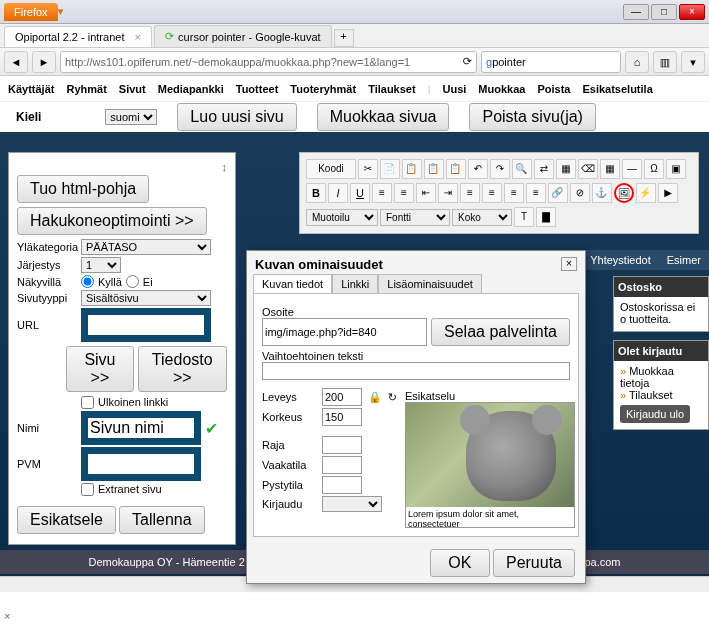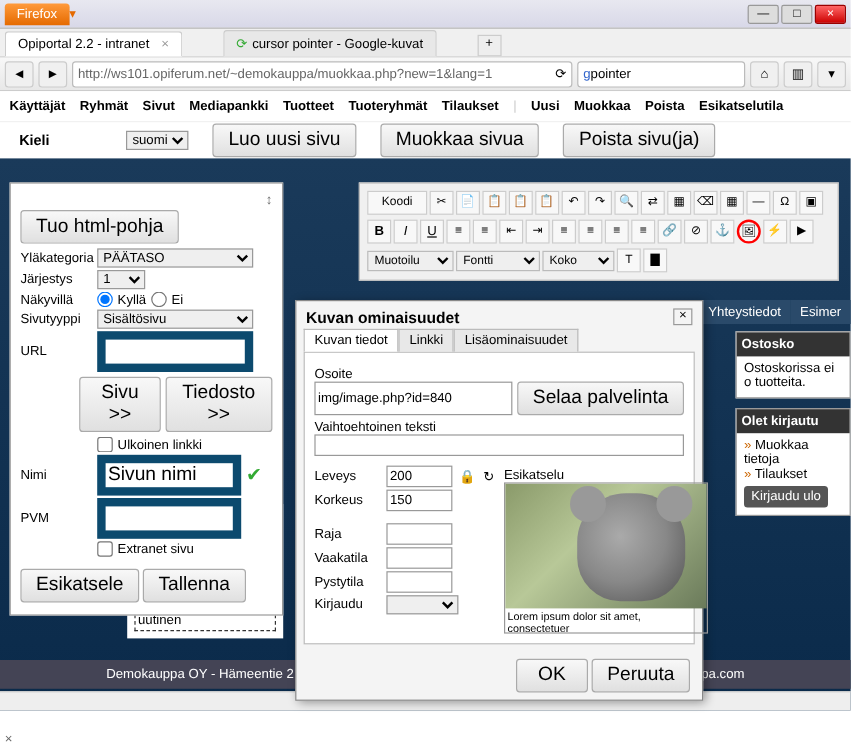--- a/index.html
+++ b/index.html
@@ -5,21 +5,21 @@
 * { box-sizing: border-box; margin: 0; padding: 0; font-family: Tahoma, Arial, sans-serif; font-size: 11px; }
 body { width: 709px; height: 622px; background: #fff; overflow: hidden; position: relative; }
 
 
 .titlebar { height: 24px; background: linear-gradient(#e8e8f0,#d8d8e8); border-bottom: 1px solid #aaa; display: flex; align-items: center; padding: 0 4px; }
 .ff-btn { background: linear-gradient(#ff9a3c,#e56a00); color: #fff; padding: 3px 10px; border-radius: 3px 3px 0 0; font-size: 11px; }
 .winbtns { margin-left: auto; display: flex; gap: 2px; }
 .winbtn { width: 26px; height: 16px; background: #ddd; border: 1px solid #999; border-radius: 2px; font-size: 10px; text-align: center; line-height: 13px; }
 .winbtn.close { background: linear-gradient(#f66,#c00); color: #fff; border-color: #900; }
 
-.tabs { height: 24px; background: #f0f0f0; display: flex; align-items: flex-end; padding: 0 4px; border-bottom: 1px solid #ccc; gap: 32px; }
+.tabs { height: 24px; background: #f0f0f0; display: flex; align-items: flex-end; padding: 0 4px; border-bottom: 1px solid #ccc; }
 .tab { padding: 4px 10px; background: #fff; border: 1px solid #ccc; border-bottom: none; border-radius: 3px 3px 0 0; margin-right: 2px; display: flex; align-items: center; gap: 4px; }
 .tab.inactive { background: #e8e8e8; }
 .tab .x { color: #999; margin-left: 6px; }
 .newtab { width: 20px; height: 18px; background: #eee; border: 1px solid #ccc; text-align: center; }
 
 .navrow { height: 28px; background: linear-gradient(#f8f8f8,#e8e8e8); display: flex; align-items: center; padding: 2px 4px; gap: 4px; border-bottom: 1px solid #ccc; }
 .navbtn { width: 24px; height: 22px; background: #f0f0f0; border: 1px solid #ccc; border-radius: 3px; text-align: center; line-height: 20px; }
 .url { flex: 1; display: flex; align-items: center; background: #fff; border: 1px solid #bbb; border-radius: 3px; height: 22px; padding: 0 4px; }
 .url input { border: none; flex: 1; font-size: 11px; color: #666; }
 .search { width: 140px; display: flex; align-items: center; background: #fff; border: 1px solid #bbb; border-radius: 3px; height: 22px; padding: 0 4px; }
@@ -39,21 +39,21 @@
 .main { position: relative; height: 460px; background: linear-gradient(#1a3a5a,#0a2a4a); }
 
 
 .settings { position: absolute; left: 8px; top: 20px; width: 228px; background: #fff; border: 1px solid #999; padding: 8px; z-index: 5; }
 .settings h3 { font-size: 13px; margin-bottom: 8px; }
 .settings .btn { display: inline-block; margin: 2px 0; }
 .settings .row { display: flex; align-items: center; margin: 2px 0; gap: 4px; }
 .settings .row label { width: 60px; font-size: 11px; }
 .settings input[type=text] { border: 7px solid #0c4a6e; padding: 1px 2px; font-size: 16px; }
 .combo { border: 1px solid #999; font-size: 11px; width: 130px; }
-.chk { display: flex; align-items: center; gap: 4px; margin-left: 64px; }
+.chk { display: flex; align-items: flex-start; gap: 4px; margin-left: 64px; }
 .valid { color: #3a3; font-size: 16px; }
 
 
 .newsbox { position: absolute; left: 106px; top: 288px; width: 130px; background: #fff; padding: 6px; font-size: 10px; }
 .newsbox .dashed { border: 1px dashed #333; padding: 2px; margin-top: 4px; }
 
 
 .editor { position: absolute; right: 10px; top: 20px; width: 400px; background: #f0f0f0; border: 1px solid #bbb; padding: 4px; z-index: 4; }
 .erow { display: flex; gap: 2px; padding: 2px; flex-wrap: wrap; align-items: center; }
 .ebtn { width: 20px; height: 20px; background: #f8f8f8; border: 1px solid #ccc; font-size: 10px; text-align: center; line-height: 18px; }
@@ -66,21 +66,21 @@
 .dialog .hdr h3 { font-size: 13px; }
 .dialog .hdr .x { margin-left: auto; border: 1px solid #999; width: 16px; height: 14px; text-align: center; line-height: 11px; }
 .dtabs { display: flex; padding: 0 6px; }
 .dtab { padding: 3px 8px; border: 1px solid #bbb; background: #e8e8e8; border-bottom: none; font-size: 11px; }
 .dtab.active { background: #fff; }
 .dbody { background: #fff; margin: 0 6px 6px; border: 1px solid #bbb; padding: 8px; }
 .dbody label { font-size: 11px; display: block; margin-top: 4px; }
 .dbody input[type=text] { border: 1px solid #999; padding: 2px; font-size: 11px; }
 .drow { display: flex; align-items: center; gap: 6px; margin: 2px 0; }
 .drow label { width: 54px; margin: 0; }
-.drow input { width: 55px; }
+.drow input { width: 40px; }
 .preview { border: 1px solid #999; width: 170px; height: 126px; overflow: hidden; }
 .preview .imgph { width: 100%; height: 104px; background: linear-gradient(135deg,#8a9a6a 0%,#b8c898 40%,#6a7a5a 100%); position: relative; }
 .koala { position: absolute; right: 18px; top: 8px; width: 90px; height: 90px; background: radial-gradient(circle at 40% 40%, #aaa 0%, #888 50%, #666 80%); border-radius: 45% 45% 40% 40%; }
 .koala::before, .koala::after { content: ''; position: absolute; width: 30px; height: 30px; background: #999; border-radius: 50%; top: -6px; }
 .koala::before { left: -6px; } .koala::after { right: -6px; }
 .preview .cap { font-size: 9px; padding: 2px; }
 .dfoot { text-align: right; padding: 6px 10px; }
 .dfoot .btn { min-width: 60px; }
 
 
@@ -159,20 +159,21 @@
   <button class="btn">Luo uusi sivu</button>
   <button class="btn">Muokkaa sivua</button>
   <button class="btn">Poista sivu(ja)</button>
 </div>
 
 <div class="main">
 
   <div class="settings">
     <div style="text-align:right;color:#666">↕</div>
     <button class="btn">Tuo html-pohja</button><br>
+    <button class="btn">Hakukoneoptimointi &gt;&gt;</button>
     <div class="row">
         <label>Yläkategoria</label>
         <select class="combo"><option>PÄÄTASO</option></select>
       </div>
     <div class="row">
         <label>Järjestys</label>
         <select style="width:40px;border:1px solid #999"><option>1</option></select>
       </div>
     <div class="row">
         <label>Näkyvillä</label>

